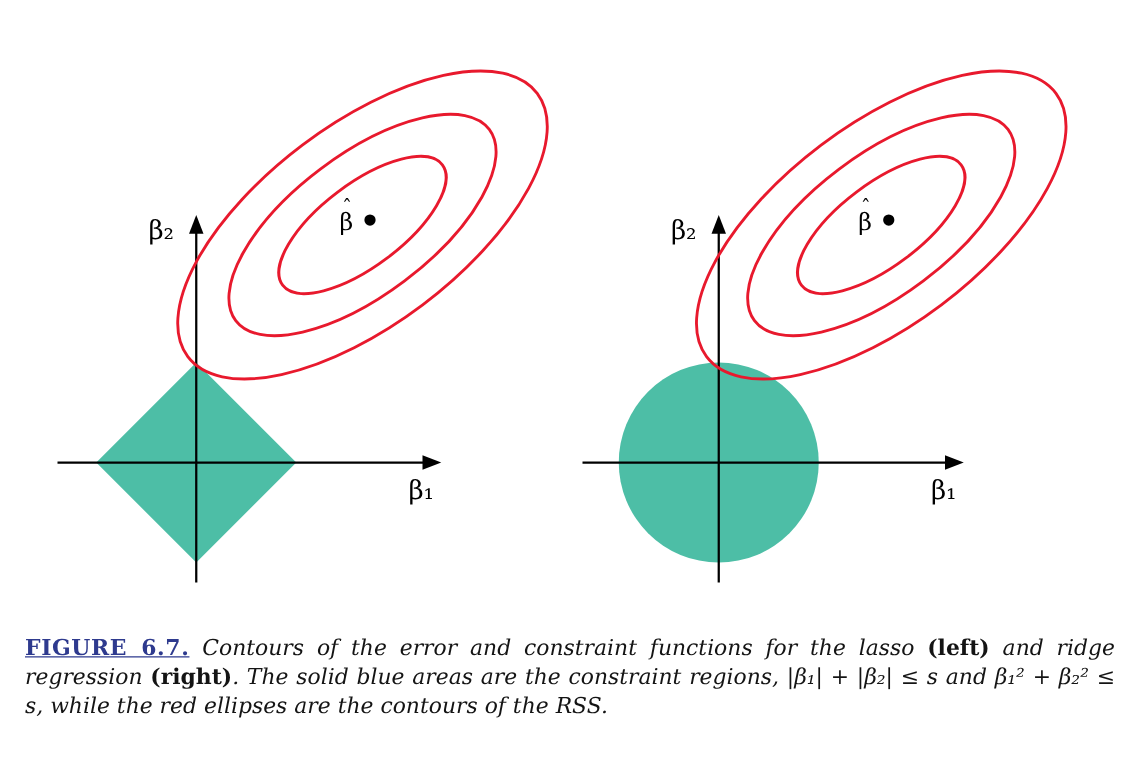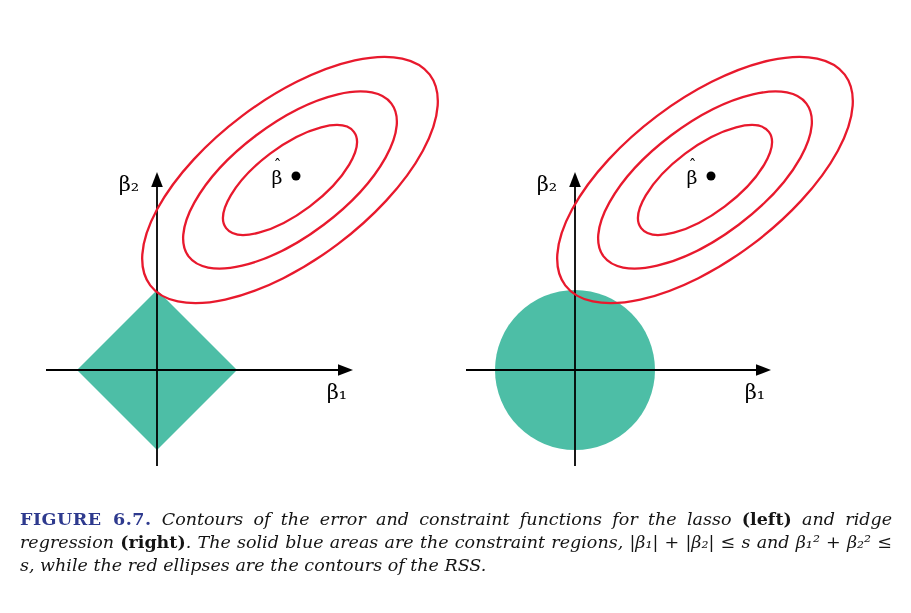--- a/index.html
+++ b/index.html
@@ -55,20 +55,21 @@
     font-size: 17.5px;
     line-height: 1.34;
     text-align: justify;
     color: #141414;
   }
   .cap-figlabel {
     font-weight: bold;
     font-style: normal;
     color: #2e3a8e;
     letter-spacing: 0.5px;
+    text-decoration: underline;
   }
   .cap-italic {
     font-style: italic;
   }
   .cap-roman {
     font-style: normal;
     font-weight: bold;
   }
 </style>
 </head>

